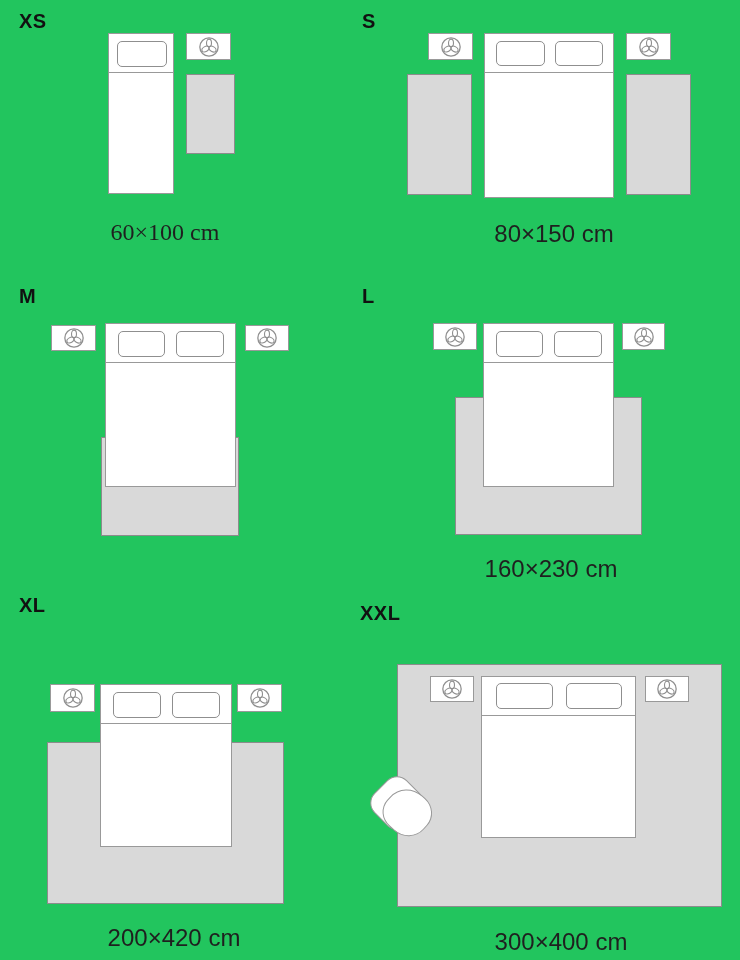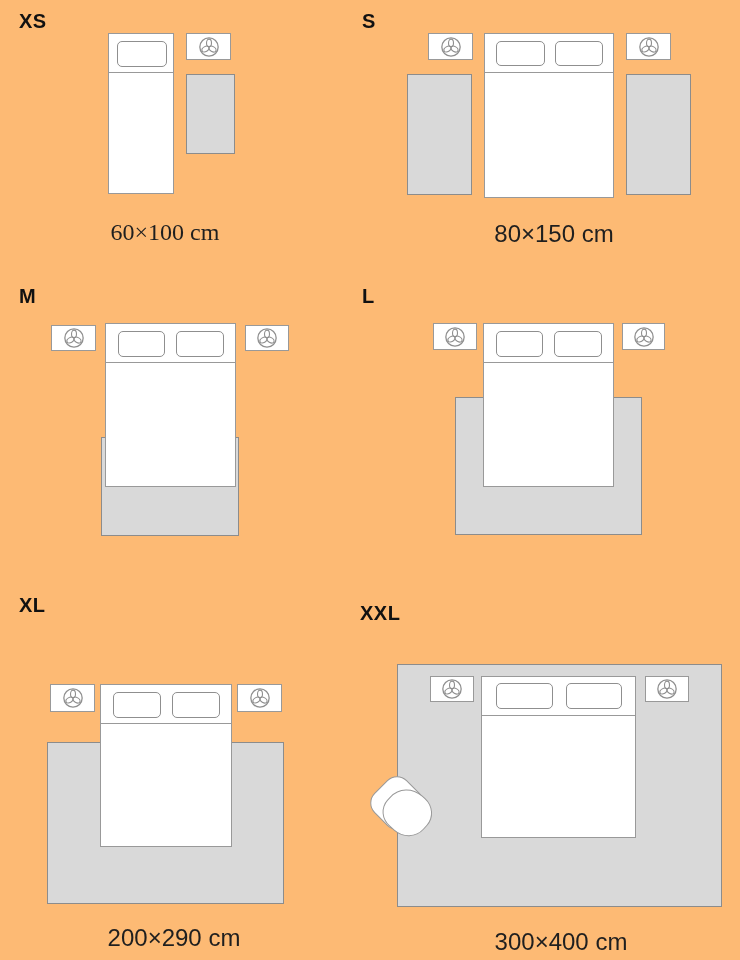--- a/index.html
+++ b/index.html
@@ -1,18 +1,18 @@
 <!DOCTYPE html>
 <html><head>
 <meta charset="utf-8">
 <style>
   html,body{margin:0;padding:0;background:#fff;}
   *{box-sizing:border-box;}
   #canvas{
-    position:relative;width:740px;height:960px;background:#fdba74;
+    position:relative;width:740px;height:960px;background:#22c55e;
     font-family:"Liberation Sans", sans-serif;color:#1a1a1a;overflow:hidden;
   }
   .size-card{position:absolute;}
   .size-letter{
     position:absolute;font-size:20px;font-weight:bold;letter-spacing:.5px;
     color:#111;line-height:1;
   }
   .dim-caption{
     position:absolute;width:200px;text-align:center;font-size:24px;
     color:#1f1f1f;line-height:1;white-space:nowrap;
@@ -222,20 +222,21 @@
     <div class="nightstand ns-right">
       <svg viewBox="0 0 24 24" width="22" height="22">
         <circle cx="12" cy="12" r="10" fill="none" stroke="#8f8f8f" stroke-width="1.4"></circle>
         <g fill="none" stroke="#8f8f8f" stroke-width="1.2">
           <ellipse cx="12" cy="7.6" rx="2.7" ry="4.2"></ellipse>
           <ellipse cx="12" cy="7.6" rx="2.7" ry="4.2" transform="rotate(120 12 12)"></ellipse>
           <ellipse cx="12" cy="7.6" rx="2.7" ry="4.2" transform="rotate(240 12 12)"></ellipse>
         </g>
       </svg>
     </div>
+    <div class="dim-caption">160×230 cm</div>
   </section>
 
   <section class="size-card card-xl">
     <div class="size-letter">XL</div>
     <div class="rug"></div>
     <div class="bed">
       <div class="bed-head">
         <div class="pillow p1"></div>
         <div class="pillow p2"></div>
       </div>
@@ -253,21 +254,21 @@
     <div class="nightstand ns-right">
       <svg viewBox="0 0 24 24" width="22" height="22">
         <circle cx="12" cy="12" r="10" fill="none" stroke="#8f8f8f" stroke-width="1.4"></circle>
         <g fill="none" stroke="#8f8f8f" stroke-width="1.2">
           <ellipse cx="12" cy="7.6" rx="2.7" ry="4.2"></ellipse>
           <ellipse cx="12" cy="7.6" rx="2.7" ry="4.2" transform="rotate(120 12 12)"></ellipse>
           <ellipse cx="12" cy="7.6" rx="2.7" ry="4.2" transform="rotate(240 12 12)"></ellipse>
         </g>
       </svg>
     </div>
-    <div class="dim-caption">200×290 cm</div>
+    <div class="dim-caption">200×420 cm</div>
   </section>
 
   <section class="size-card card-xxl">
     <div class="size-letter">XXL</div>
     <div class="rug"></div>
     <div class="bed">
       <div class="bed-head">
         <div class="pillow p1"></div>
         <div class="pillow p2"></div>
       </div>

